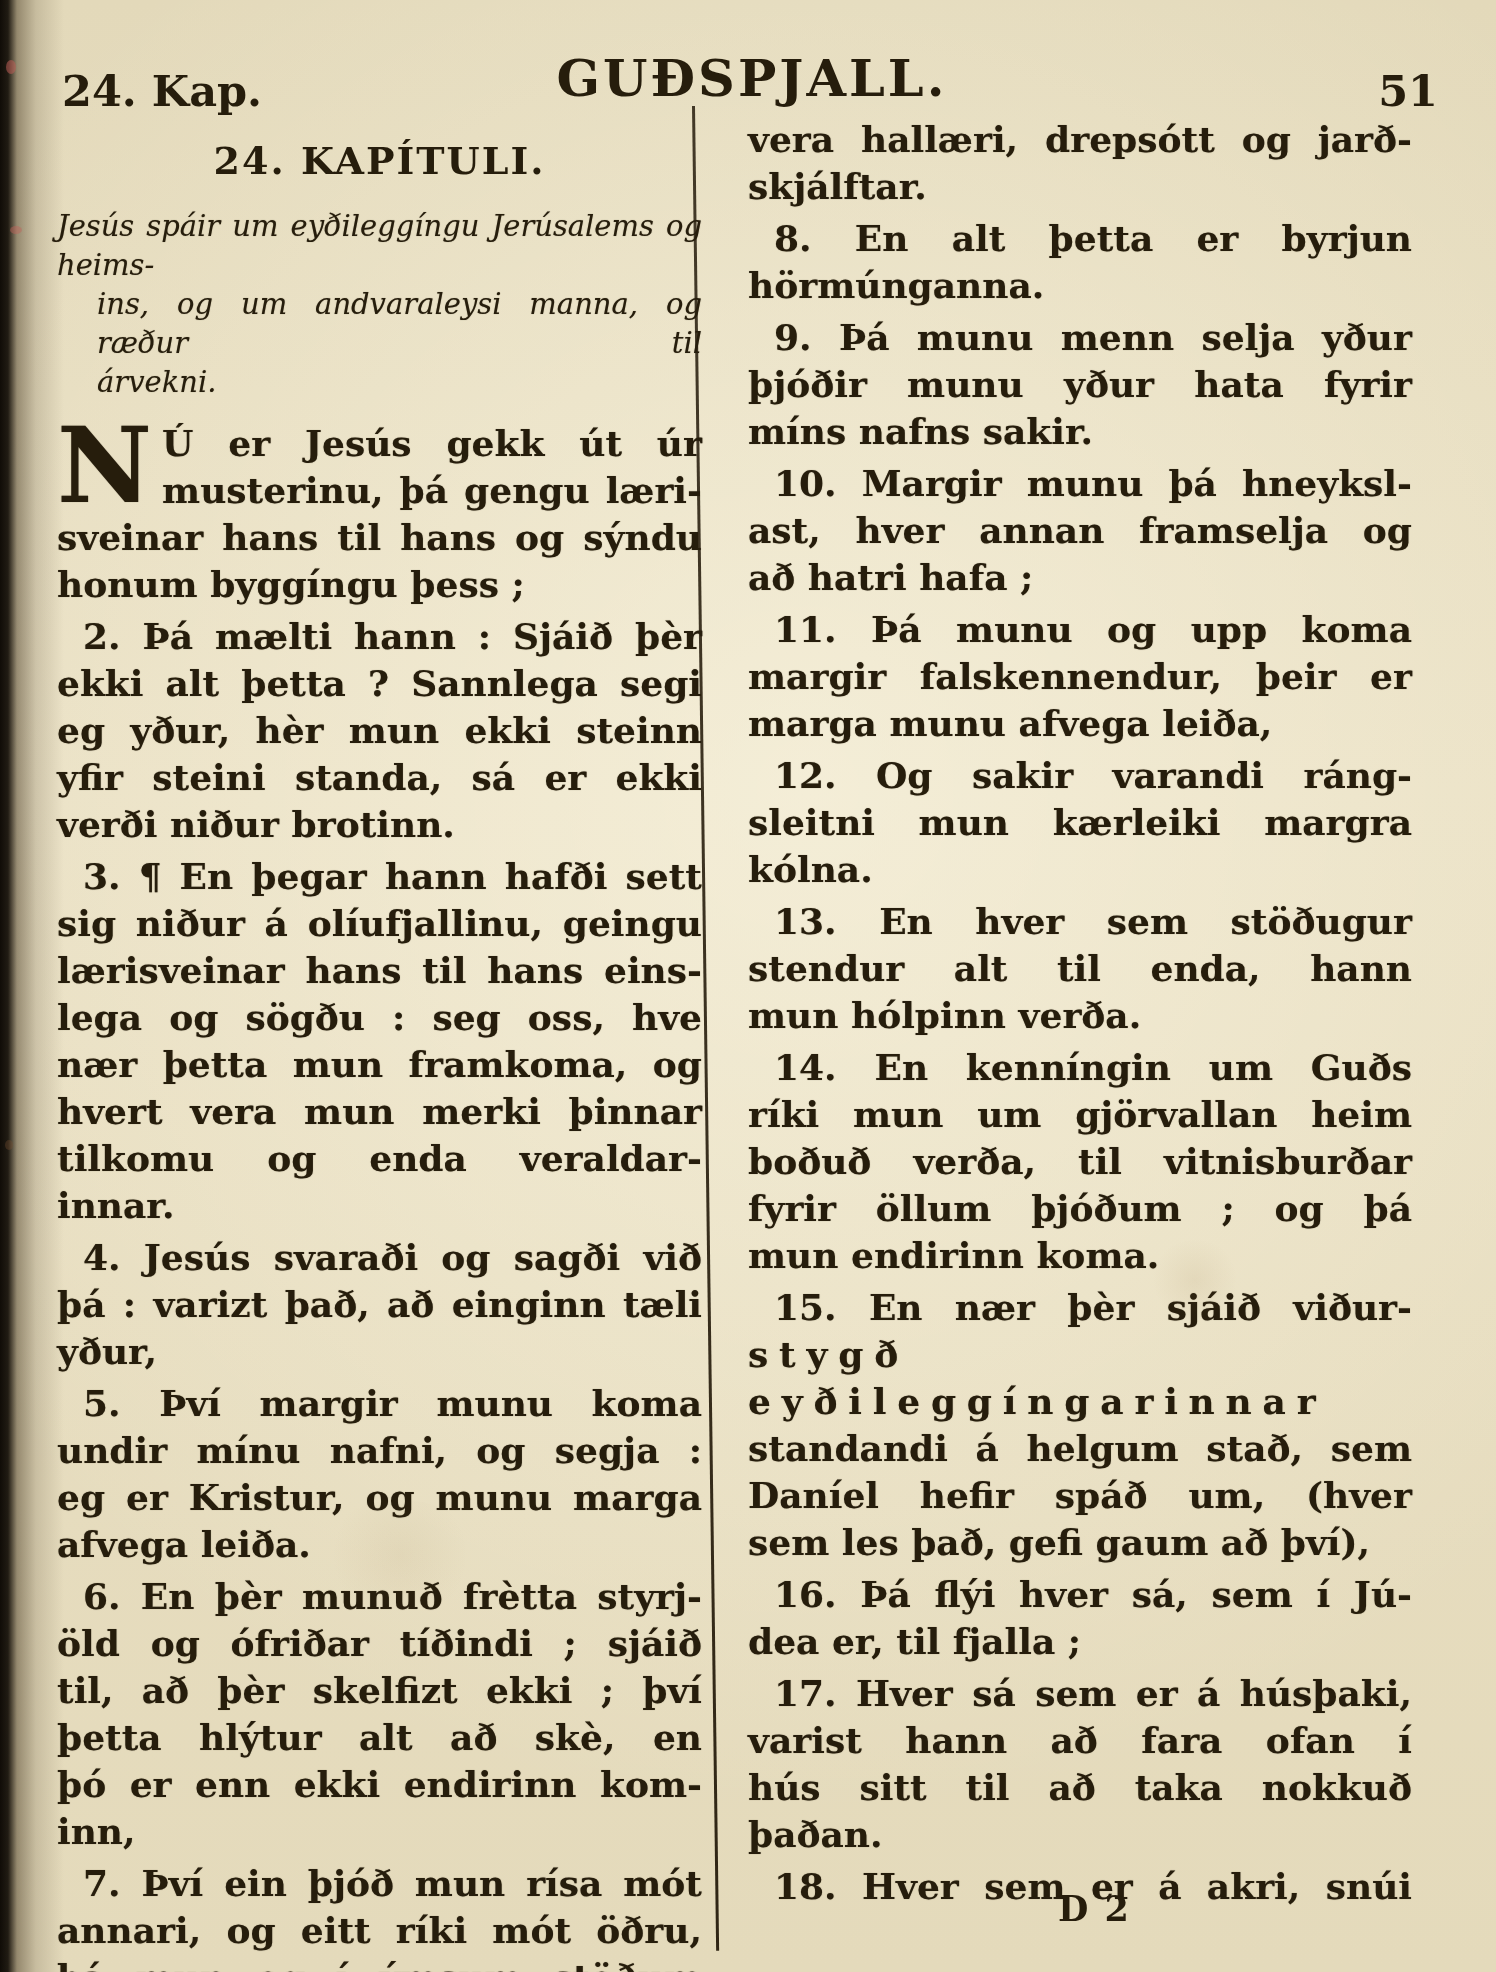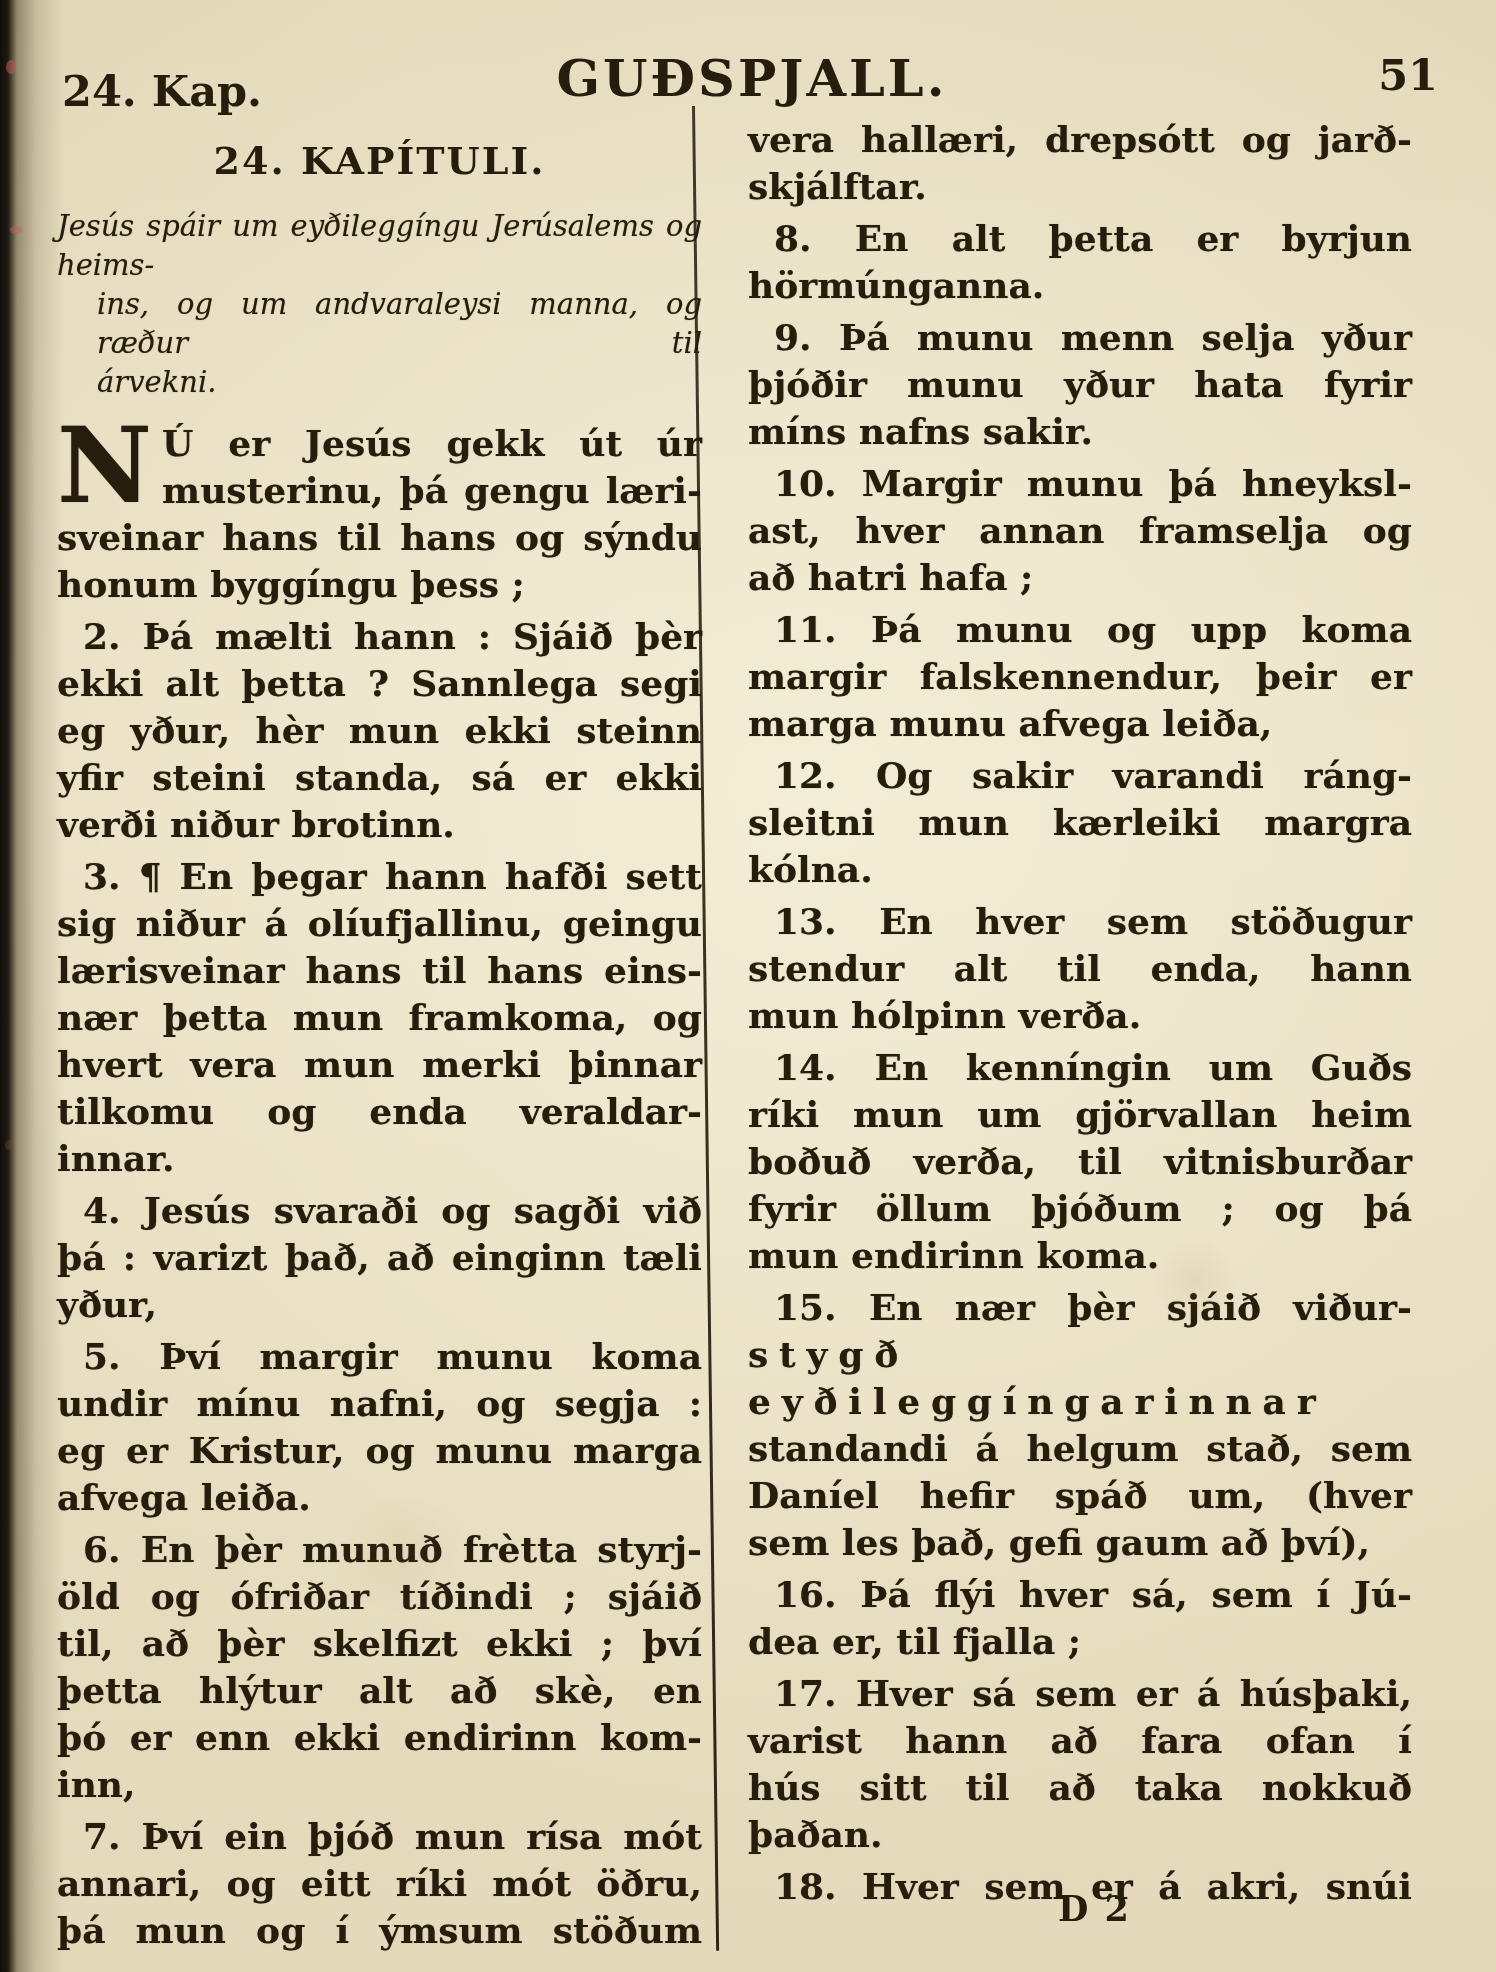--- a/index.html
+++ b/index.html
@@ -16,21 +16,21 @@
       radial-gradient(ellipse 145% 120% at 50% 52%, rgba(0,0,0,0) 62%, rgba(86,67,36,0.30) 100%),
       linear-gradient(180deg, #e3d9ba 0%, #e9dfc2 40%, #e4dabb 100%);
   }
   .page { position:absolute; inset:0; }
 
   
   .running-header { position:absolute; left:0; top:48px; width:100%; height:56px; }
   .rh-left  { position:absolute; left:62px; top:6px; font-size:43px; font-weight:bold;margin-top:12px; }
   .rh-center{ position:absolute; left:0; top:0; width:100%; text-align:center;
               font-size:51px; font-weight:bold; letter-spacing:3px; padding-left:8px; box-sizing:border-box; }
-  .rh-right { position:absolute; right:58px; top:2px; font-size:43px; font-weight:bold; }
+  .rh-right { position:absolute; right:58px; top:18px; font-size:43px; font-weight:bold; }
 
   
   .col-divider {
     position:absolute; left:692px; top:106px; width:3px; height:1845px;
     background:linear-gradient(180deg, rgba(38,28,12,0.85), rgba(38,28,12,0.95));
     transform:rotate(-0.75deg); transform-origin:top center;
   }
 
   
   .col { position:absolute; }
@@ -105,20 +105,21 @@
           <div class="line just indent">2. Þá mælti hann : Sjáið þèr</div>
           <div class="line just">ekki alt þetta ?  Sannlega segi</div>
           <div class="line just">eg yður, hèr mun ekki steinn</div>
           <div class="line just">yfir steini standa, sá er ekki</div>
           <div class="line">verði niður brotinn.</div>
         </div>
         <div class="verse-block">
           <div class="line just indent">3. ¶ En þegar hann hafði sett</div>
           <div class="line just">sig niður á olíufjallinu, geingu</div>
           <div class="line just">lærisveinar hans til hans eins-</div>
+          <div class="line just">lega og sögðu :  seg oss, hve</div>
           <div class="line just">nær þetta mun framkoma, og</div>
           <div class="line just">hvert vera mun merki þinnar</div>
           <div class="line just">tilkomu og enda veraldar-</div>
           <div class="line">innar.</div>
         </div>
         <div class="verse-block">
           <div class="line just indent">4. Jesús svaraði og sagði við</div>
           <div class="line just">þá : varizt það, að einginn tæli</div>
           <div class="line">yður,</div>
         </div>

